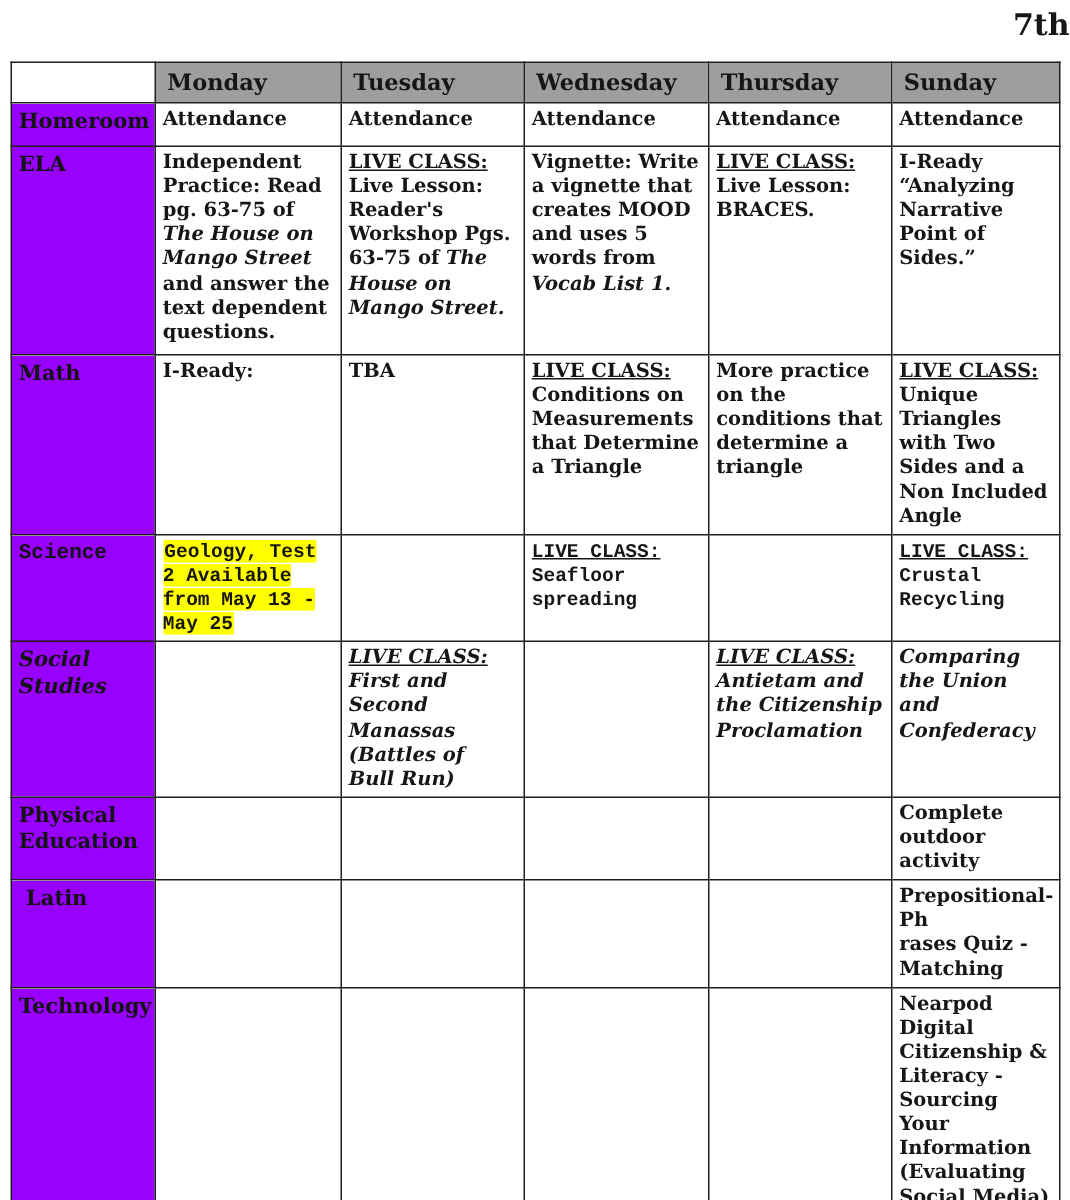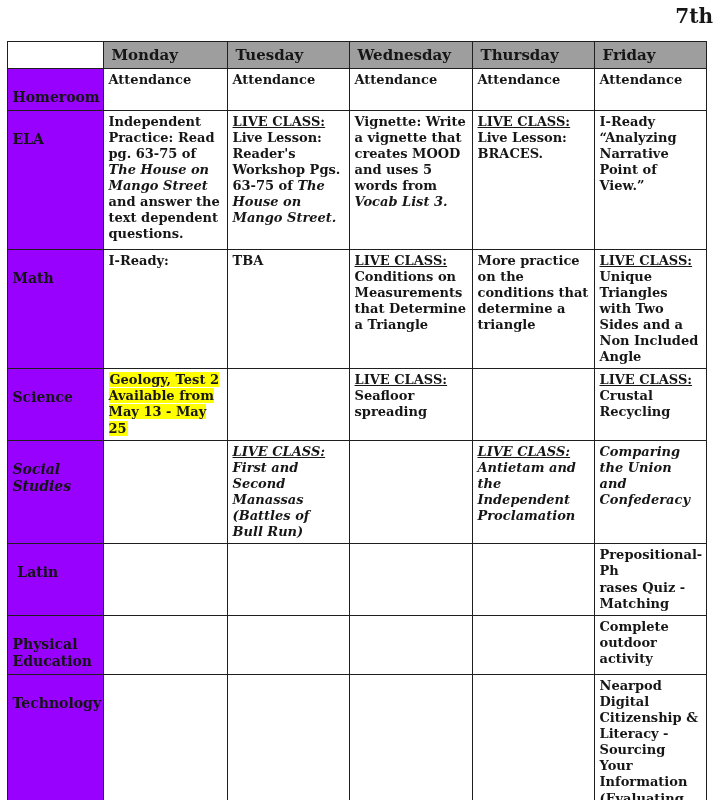--- a/index.html
+++ b/index.html
@@ -44,21 +44,21 @@
     vertical-align:middle;
     font-size:15px;
     padding:4px 8px;
   }
   th.subject{
     background:var(--purple);
     text-align:left;
     vertical-align:top;
     font-size:14px;
     line-height:1.25;
-    padding:20px 3px 3px 5px;
+    padding:4px 3px 3px 5px;
     color:#141414;
   }
   td.cell{
     vertical-align:top;
     font-size:13px;
     line-height:1.24;
     padding:3px 5px;
   }
   .u{text-decoration:underline;}
   .i{font-style:italic;}
@@ -78,79 +78,79 @@
       <col style="width: 122px;">
       <col style="width: 112px;">
     </colgroup>
   <thead>
       <tr style="height: 21px;">
         <th class="corner"></th>
         <th class="day">Monday</th>
         <th class="day">Tuesday</th>
         <th class="day">Wednesday</th>
         <th class="day">Thursday</th>
-        <th class="day">Friday</th>
+        <th class="day">Sunday</th>
       </tr>
     </thead>
   <tbody>
       <tr style="height: 29px;">
         <th class="subject">Homeroom</th>
         <td class="cell"><span>Attendance</span></td>
         <td class="cell"><span>Attendance</span></td>
         <td class="cell"><span>Attendance</span></td>
         <td class="cell"><span>Attendance</span></td>
         <td class="cell"><span>Attendance</span></td>
       </tr>
       <tr style="height: 139px; margin-top: 44px;">
         <th class="subject">ELA</th>
         <td class="cell"><span>Independent Practice: Read pg. 63-75 of </span><span class="i">The House on Mango Street</span><span> and answer the text dependent questions.</span></td>
         <td class="cell"><span class="u">LIVE CLASS:</span><span> Live Lesson: Reader's Workshop Pgs. 63-75 of </span><span class="i">The House on Mango Street.</span></td>
-        <td class="cell"><span>Vignette: Write a vignette that creates MOOD and uses 5 words from </span><span class="i">Vocab List 3.</span></td>
+        <td class="cell"><span>Vignette: Write a vignette that creates MOOD and uses 5 words from </span><span class="i">Vocab List 1.</span></td>
         <td class="cell"><span class="u">LIVE CLASS:</span><span> Live Lesson: BRACES.</span></td>
-        <td class="cell"><span>I-Ready “Analyzing Narrative Point of View.”</span></td>
+        <td class="cell"><span>I-Ready “Analyzing Narrative Point of Sides.”</span></td>
       </tr>
       <tr style="height: 95px;">
         <th class="subject">Math</th>
         <td class="cell"><span>I-Ready:</span></td>
         <td class="cell"><span>TBA</span></td>
         <td class="cell"><span class="u">LIVE CLASS:</span><br><span>Conditions on Measurements that Determine a Triangle</span></td>
         <td class="cell"><span>More practice on the conditions that determine a triangle</span></td>
         <td class="cell"><span class="u">LIVE CLASS:</span><br><span>Unique Triangles with Two Sides and a Non Included Angle</span></td>
       </tr>
-      <tr style="height: 55px;">
+      <tr style="height: 55px; font-family: Liberation Mono, monospace;">
         <th class="subject">Science</th>
         <td class="cell"><span class="hl">Geology, Test 2 Available from May 13 - May 25</span></td>
         <td class="cell"></td>
         <td class="cell"><span class="u">LIVE CLASS:</span><br><span>Seafloor spreading</span></td>
         <td class="cell"></td>
         <td class="cell"><span class="u">LIVE CLASS:</span><br><span>Crustal Recycling</span></td>
       </tr>
       <tr style="height: 92px; font-style: italic;">
         <th class="subject">Social Studies</th>
         <td class="cell"></td>
         <td class="cell"><span class="u">LIVE CLASS:</span><br><span>First and Second Manassas (Battles of Bull Run)</span></td>
         <td class="cell"></td>
-        <td class="cell"><span class="u">LIVE CLASS:</span><br><span>Antietam and the Independent Proclamation</span></td>
+        <td class="cell"><span class="u">LIVE CLASS:</span><br><span>Antietam and the Citizenship Proclamation</span></td>
         <td class="cell"><span>Comparing the Union and Confederacy</span></td>
+      </tr>
+      <tr style="height: 55px;">
+        <th class="subject">Physical Education</th>
+        <td class="cell"></td>
+        <td class="cell"></td>
+        <td class="cell"></td>
+        <td class="cell"></td>
+        <td class="cell"><span>Complete outdoor activity</span></td>
       </tr>
       <tr style="height: 58px;">
         <th class="subject">&nbsp;Latin</th>
         <td class="cell"></td>
         <td class="cell"></td>
         <td class="cell"></td>
         <td class="cell"></td>
         <td class="cell"><span>Prepositional-Ph</span><br><span>rases Quiz -</span><br><span>Matching</span></td>
-      </tr>
-      <tr style="height: 55px;">
-        <th class="subject">Physical Education</th>
-        <td class="cell"></td>
-        <td class="cell"></td>
-        <td class="cell"></td>
-        <td class="cell"></td>
-        <td class="cell"><span>Complete outdoor activity</span></td>
       </tr>
       <tr style="height: 133px;">
         <th class="subject">Technology</th>
         <td class="cell"></td>
         <td class="cell"></td>
         <td class="cell"></td>
         <td class="cell"></td>
         <td class="cell"><span>Nearpod Digital Citizenship &amp; Literacy - Sourcing Your Information (Evaluating Social Media)</span></td>
       </tr>
     </tbody>

